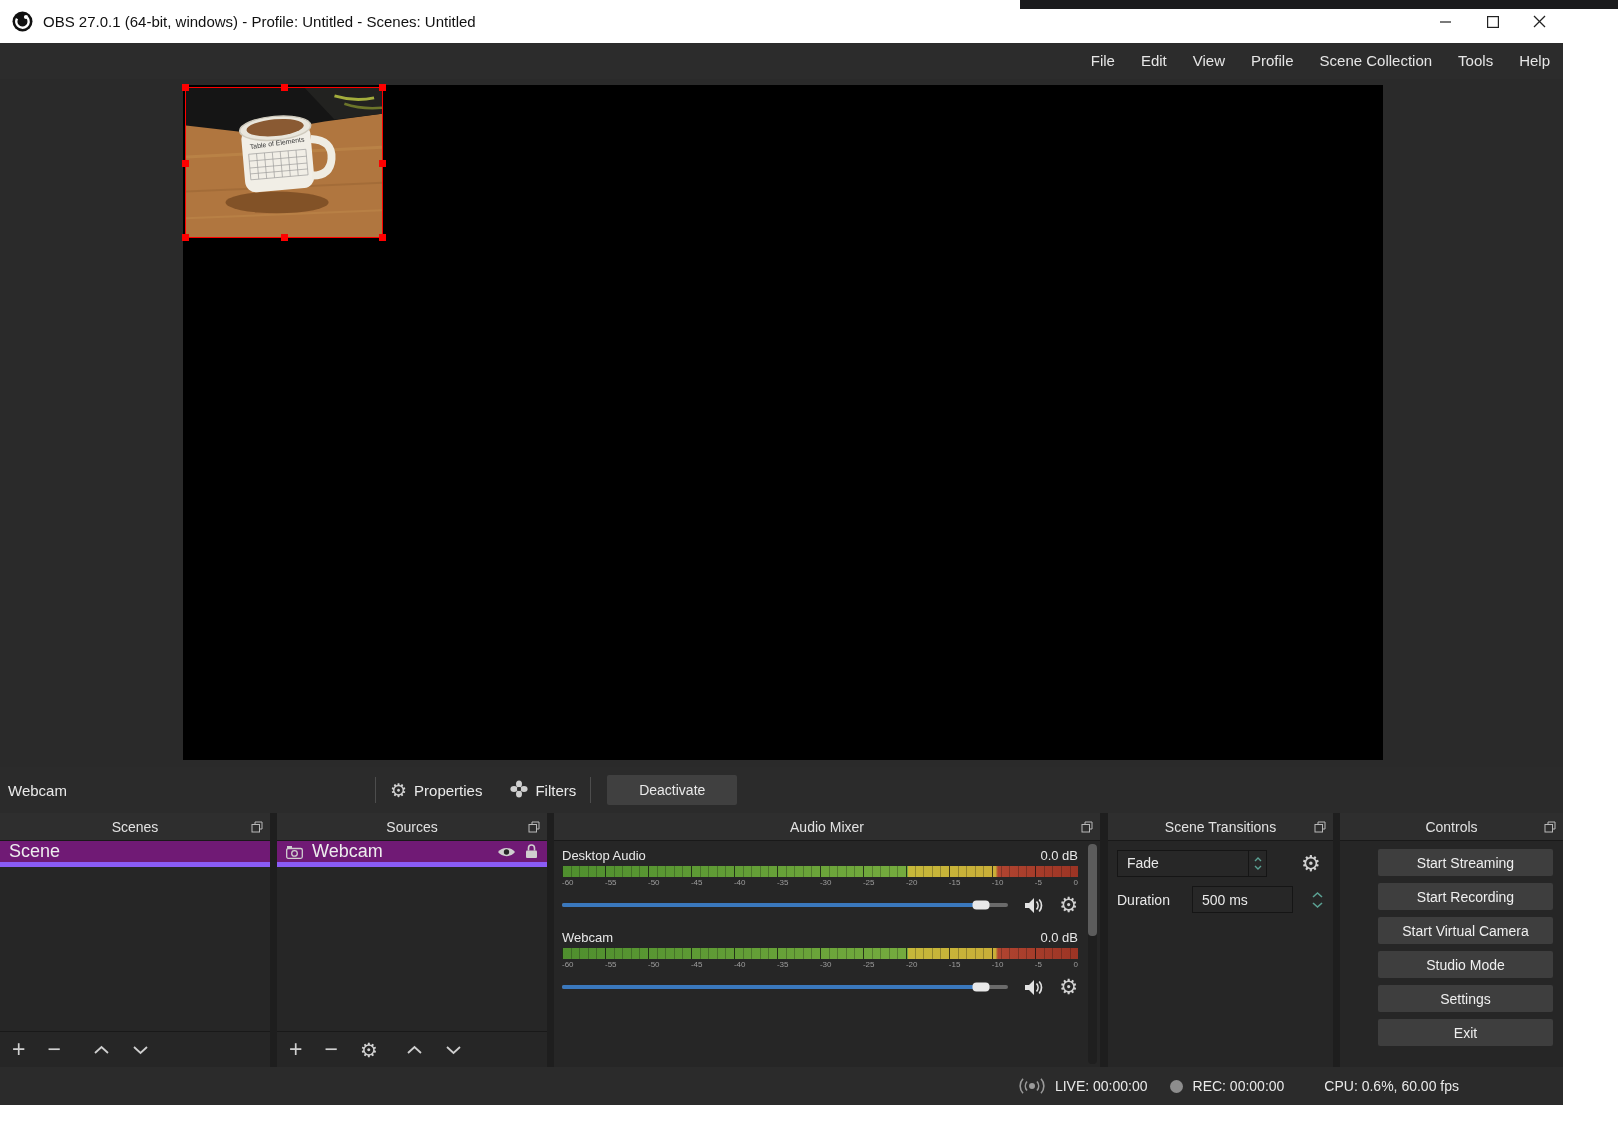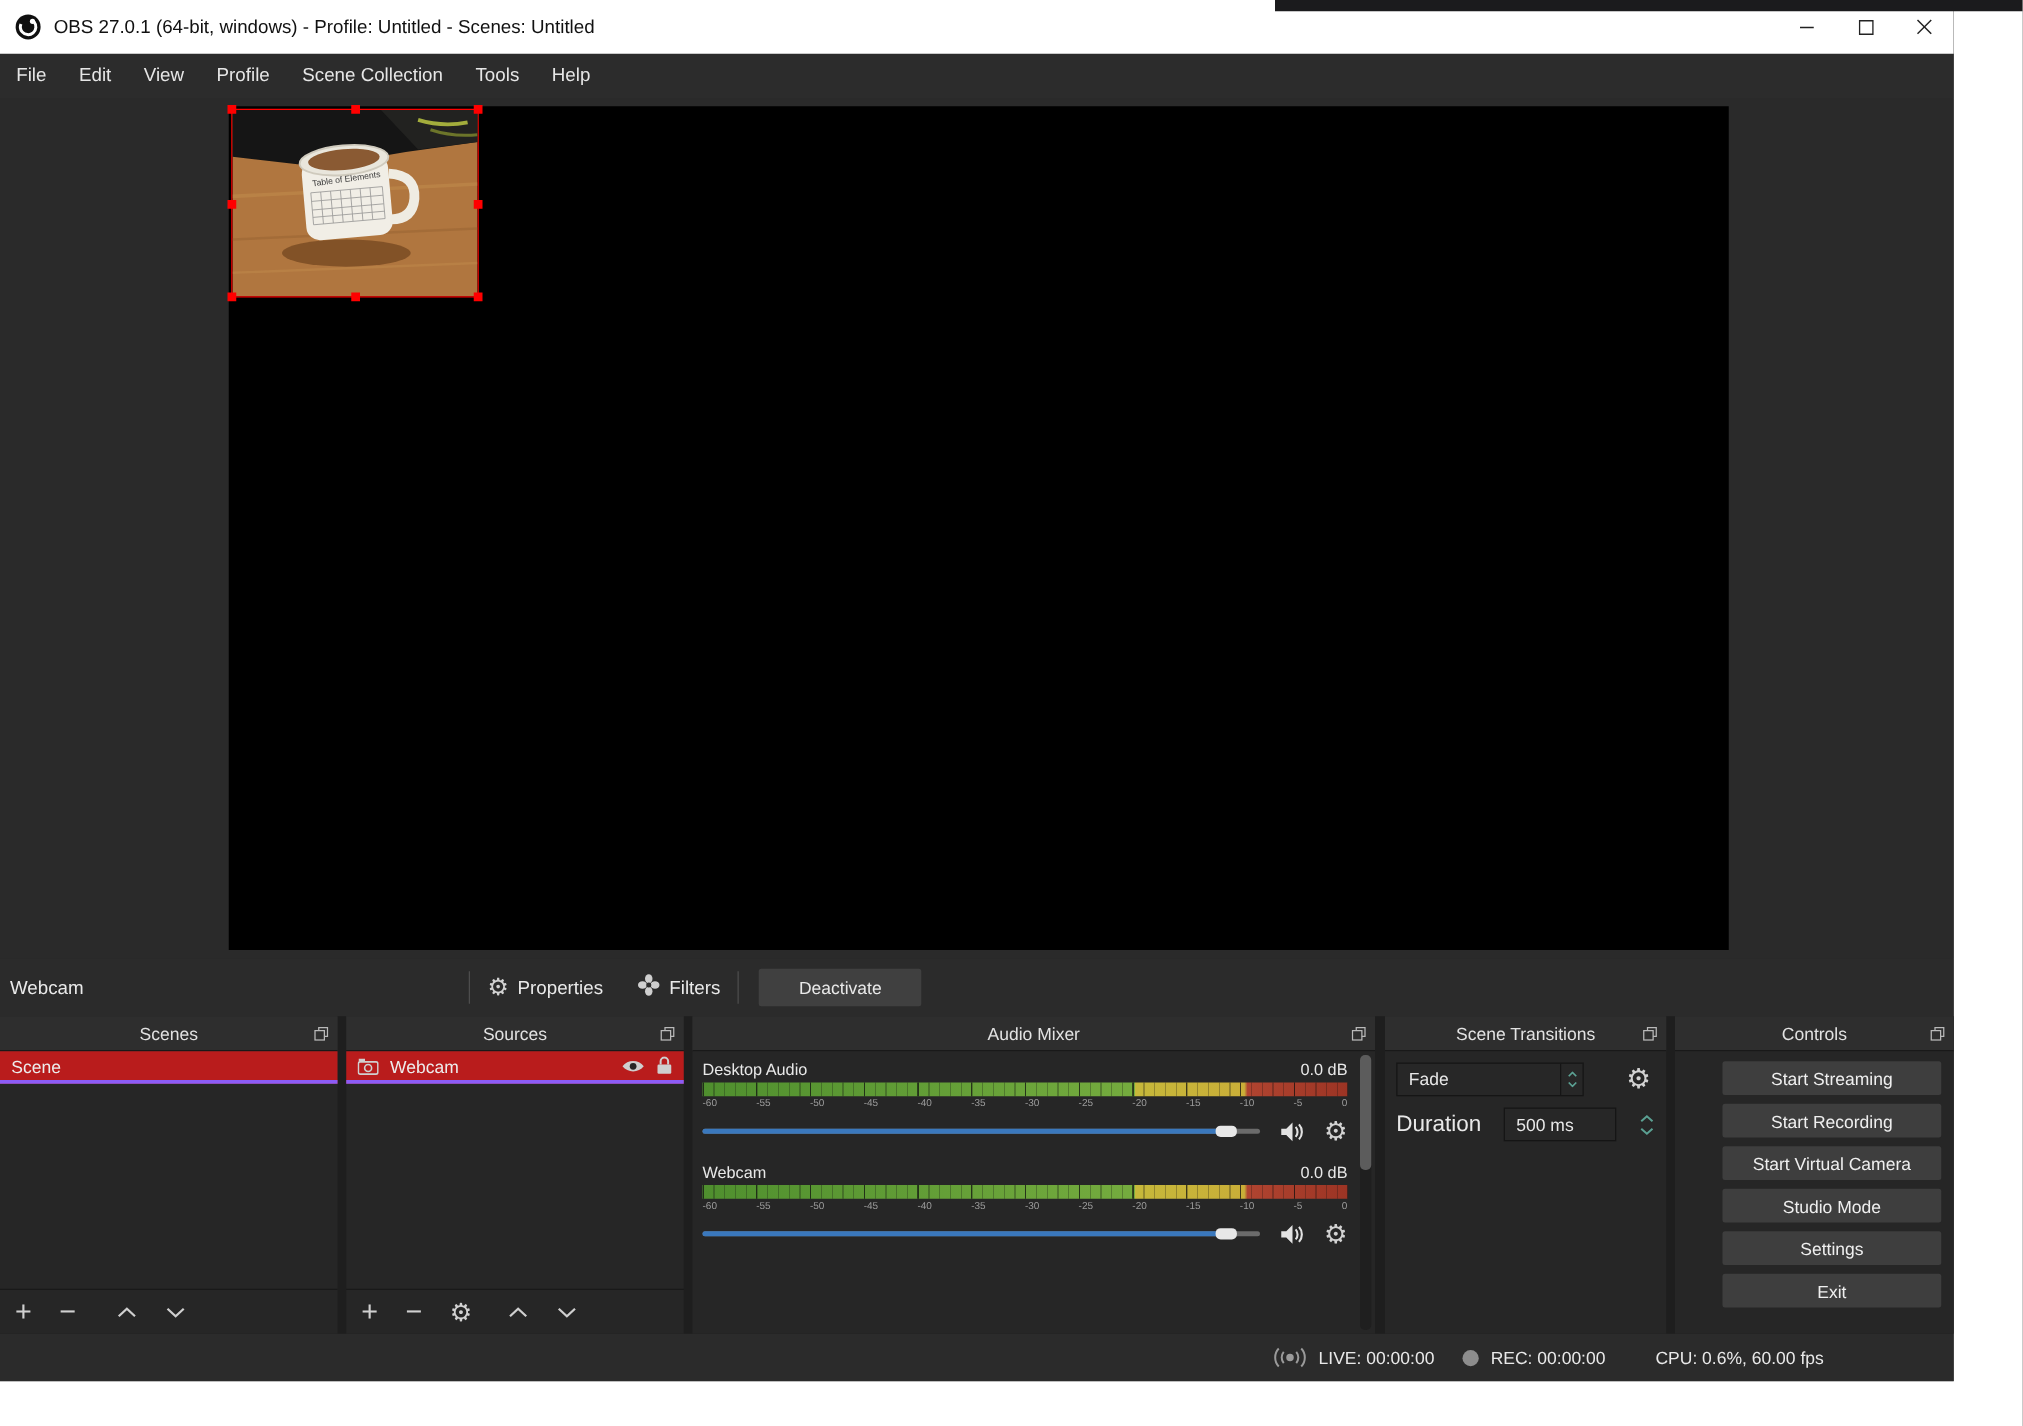--- a/index.html
+++ b/index.html
@@ -8,21 +8,21 @@
   .window { position:absolute; left:0; top:0; width:1563px; height:1105px; background:#2b2b2b; overflow:hidden; }
 
   
   .titlebar { height:43px; background:#ffffff; display:flex; align-items:center; padding-left:12px; position:relative; }
   .obs-logo { width:21px; height:21px; margin-right:10px; display:flex; }
   .title-text { font-size:15px; color:#111; }
   .win-controls { position:absolute; right:0; top:0; height:43px; display:flex; }
   .win-btn { width:47px; height:43px; display:flex; align-items:center; justify-content:center; }
 
   
-  .menubar { height:36px; background:#2c2c2c; display:flex; align-items:center; color:#e6e6e6; font-size:15px; }
+  .menubar { height:36px; background:#2c2c2c; display:flex; align-items:center; color:#e6e6e6; font-size:15px;justify-content:flex-end; }
   .menu-item { padding:0 13px; height:36px; line-height:36px; }
 
   
   .main { position:relative; height:688px; background:#2a2a2a; }
   .canvas { position:absolute; left:183px; top:6px; width:1200px; height:675px; background:#000; }
   .source-box { position:absolute; left:2px; top:2px; width:198px; height:151px; border:1px solid #ff0000; }
   .source-box svg { display:block; width:100%; height:100%; }
   .handle { position:absolute; width:7px; height:7px; background:#ff0000; z-index:5; }
   .h-tl{left:-4px;top:-4px;} .h-tm{left:50%;top:-4px;margin-left:-3px;} .h-tr{right:-4px;top:-4px;}
   .h-ml{left:-4px;top:50%;margin-top:-3px;} .h-mr{right:-4px;top:50%;margin-top:-3px;}
@@ -43,21 +43,21 @@
   #p-sources { left:277px; width:270px; }
   #p-mixer { left:554px; width:546px; }
   #p-trans { left:1108px; width:225px; }
   #p-controls { left:1340px; width:223px; }
   .panel-header { height:28px; position:relative; display:flex; align-items:center; justify-content:center; background:#2e2e2e; border-bottom:1px solid #191919; color:#e2e2e2; font-size:14px; flex:none; }
   .popout { position:absolute; right:7px; top:8px; display:flex; }
   .panel-body { flex:1; position:relative; }
   .panel-footer { height:36px; border-top:1px solid #191919; display:flex; align-items:center; gap:22px; padding-left:12px; flex:none; }
   .ft-glyph { font-size:23px; color:#d0d0d0; line-height:1; font-weight:300; }
 
-  .list-row { height:26px; display:flex; align-items:center; padding:0 9px; font-size:14px; color:#ededed; background:#b91c1c; border-bottom:3px solid #8b5cf6; gap:9px; }
+  .list-row { height:26px; display:flex; align-items:center; padding:0 9px; font-size:18px; color:#ededed; background:#701a75; border-bottom:5px solid #8b5cf6; gap:9px; }
   .row-spacer { flex:1; }
 
   
   .mixer-body { padding:7px 22px 0 8px; }
   .channel { margin-bottom:15px; }
   .ch-head { display:flex; justify-content:space-between; font-size:13px; color:#e8e8e8; height:17px; }
   .meter { height:11px; margin-top:1px; position:relative;
     background:linear-gradient(to right,#4f8f2e 0%,#74ab3e 66%,#74ab3e 67%,#c6b83a 67%,#c9ae38 84%,#b04430 84.5%,#9c3424 100%); }
   .meter::after { content:""; position:absolute; inset:0;
     background:
@@ -71,21 +71,21 @@
   .mixer-scrollbar { position:absolute; right:3px; top:3px; bottom:3px; width:9px; background:#1f1f1f; border-radius:4px; }
   .mixer-scroll-thumb { position:absolute; left:0; right:0; top:0; height:42%; background:#5c5c5c; border-radius:4px; }
 
   
   .trans-body { padding:9px 9px; }
   .trans-row { display:flex; align-items:center;gap:14px; }
   .trans-row + .trans-row { margin-top:9px; }
   .combo { width:150px; height:27px; background:#272727; border:1px solid #151515; display:flex; align-items:stretch; }
   .combo-text { flex:1; padding-left:9px; font-size:14px; color:#e8e8e8; line-height:25px; }
   .combo-spin { width:18px; border-left:1px solid #151515; display:flex; flex-direction:column; align-items:center; justify-content:center; gap:3px; }
-  .dur-label { font-size:18px; color:#e8e8e8; width:64px; }
+  .dur-label { font-size:14px; color:#e8e8e8; width:64px; }
   .spinbox { margin-left:8px; width:120px; height:27px; background:#272727; border:1px solid #151515; display:flex; align-items:center; padding-left:9px; font-size:14px; color:#e8e8e8; }
   .spin-arrows { display:flex; flex-direction:column; gap:2px; margin-left:4px; }
 
   
   .controls-body { padding:8px 10px; display:flex; flex-direction:column; gap:7px; }
   .ctl-btn { height:27px; background:#3e3e3e; border:none; border-radius:2px; color:#efefef; font-size:14px; font-family:inherit;margin-left:28px; }
 
   
   .statusbar { height:38px; background:#2b2b2b; display:flex; align-items:center; justify-content:flex-end; padding-right:104px; color:#e9e9e9; font-size:14px; }
   .sb-gap-s { width:10px; } .sb-gap-m { width:22px; } .sb-gap-l { width:40px; }

